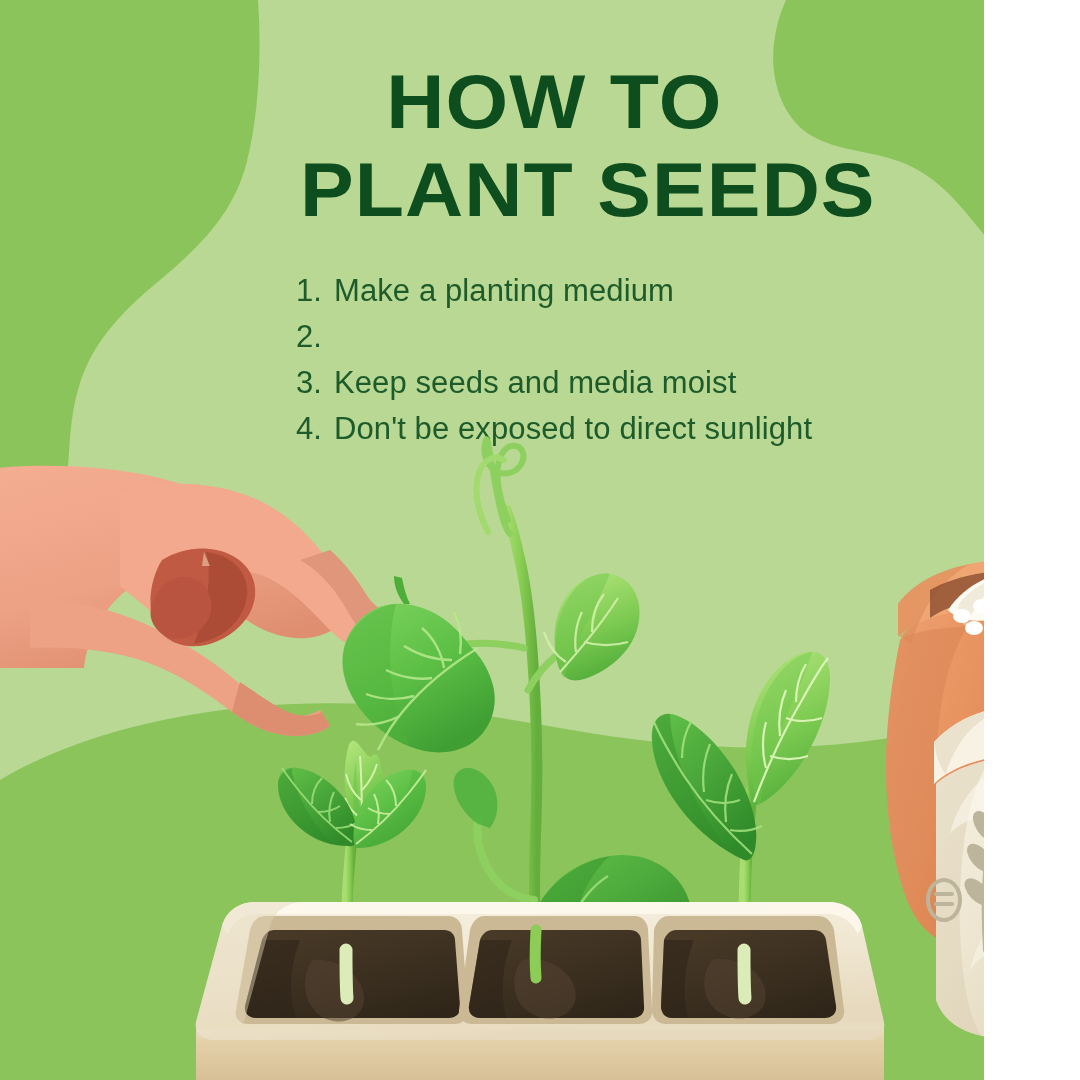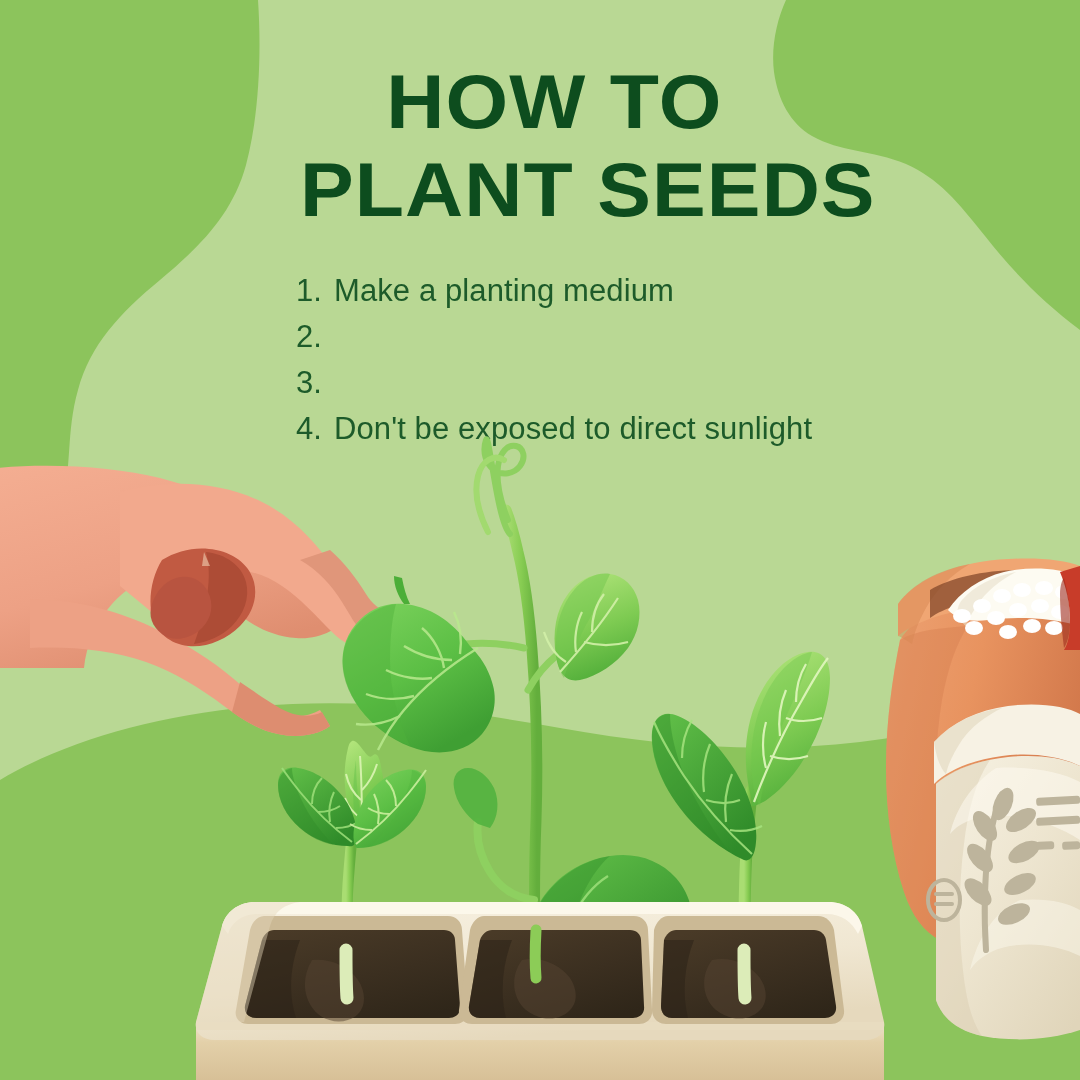--- a/index.html
+++ b/index.html
@@ -2,21 +2,21 @@
 <html><head>
 <meta charset="utf-8">
 <style>
   html, body {
     margin: 0;
     padding: 0;
     background: #ffffff;
   }
   #poster {
     position: relative;
-    width: 1080px;
+    width: 984px;
     height: 1080px;
     overflow: hidden;
     background: #bef264;
     font-family: "Liberation Sans", sans-serif;
   }
   #bg-svg, #art-svg {
     position: absolute;
     top: 0; left: 0;
     width: 1080px;
     height: 1080px;
@@ -121,20 +121,21 @@
     <ol id="steps-list">
       <li class="step-row">
         <span class="step-num">1.</span>
         <span class="step-text">Make a planting medium</span>
       </li>
       <li class="step-row">
         <span class="step-num">2.</span>
       </li>
       <li class="step-row">
         <span class="step-num">3.</span>
+        <span class="step-text">Keep seeds and media moist</span>
       </li>
       <li class="step-row">
         <span class="step-num">4.</span>
         <span class="step-text">Don't be exposed to direct sunlight</span>
       </li>
     </ol>
 
   </div>
 
   <svg id="art-svg" viewBox="0 0 1080 1080">

